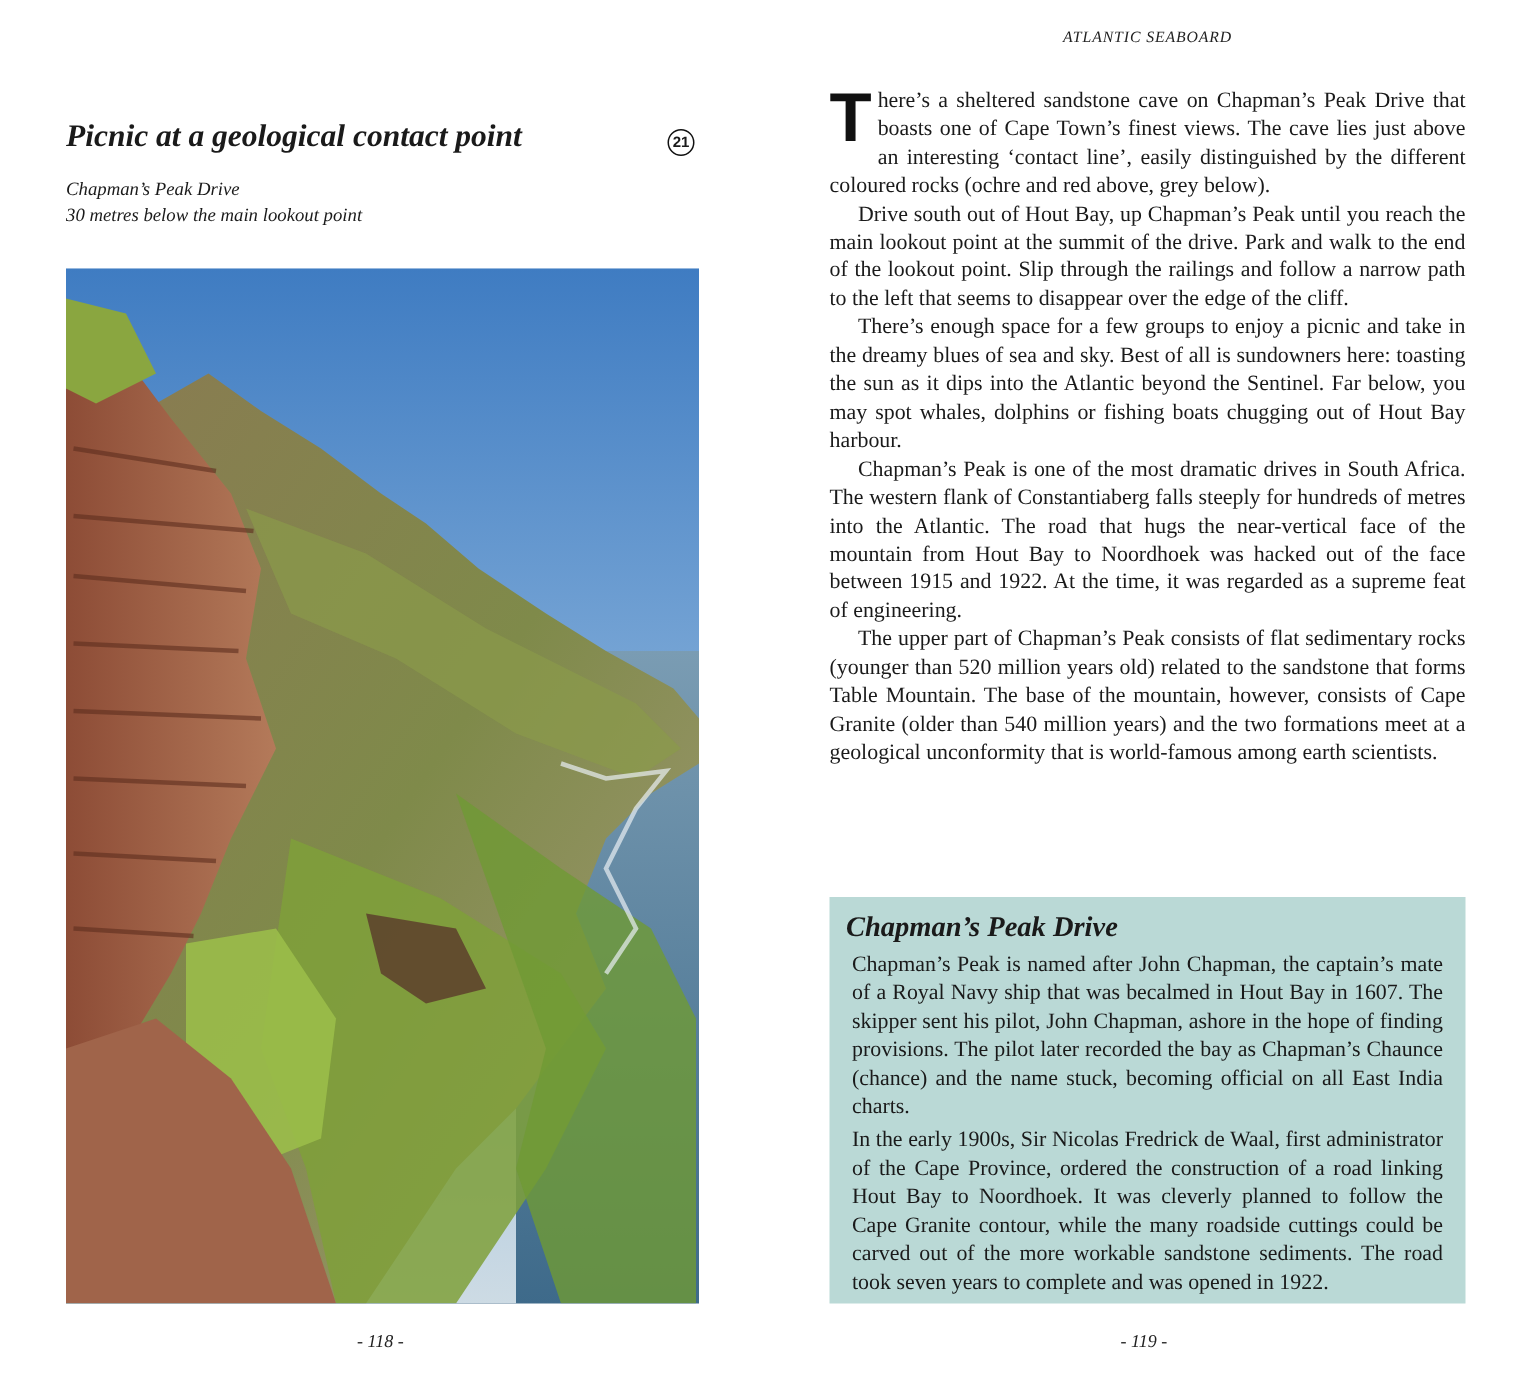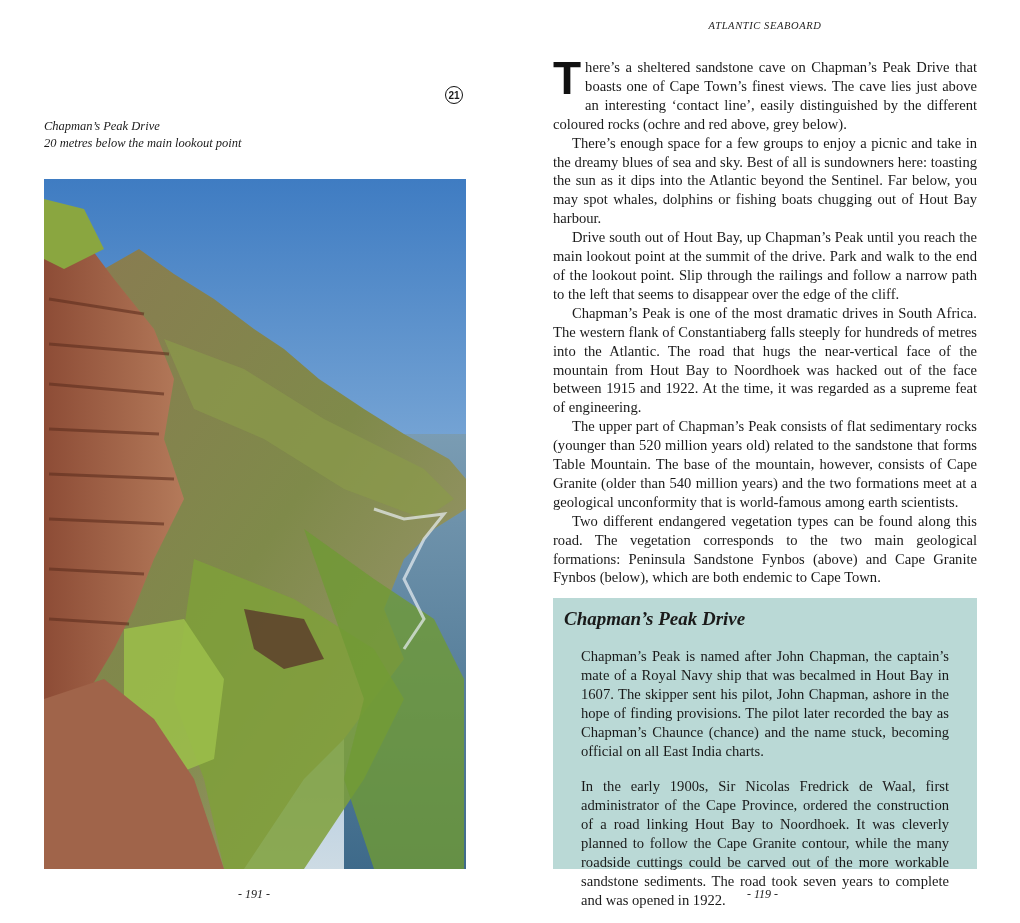--- a/index.html
+++ b/index.html
@@ -71,30 +71,31 @@
     background: #bad9d6; box-sizing: border-box; padding: 10px 11px 0 11px;
   }
   .box-title {
     font-family: "Liberation Serif", serif; font-style: italic; font-size: 19px;
     line-height: 22px; margin: 0; color: #1a1a1a;
   }
   .box-text {
     font-family: "Liberation Serif", serif; font-size: 14.6px; line-height: 18.9px;
     text-align: justify; color: #1a1a1a;
   }
-  .box-text p { margin: 17px; }
+  .box-text p { margin: 4px; }
 </style>
 </head>
 <body>
 
 <div class="page page-left">
   <div class="entry-number">21</div>
+  <h2 class="subtitle">Picnic at a geological contact point</h2>
   <div class="location">
     <div>Chapman’s Peak Drive</div>
-    <div>20 metres below the main lookout point</div>
+    <div>30 metres below the main lookout point</div>
   </div>
 
   <div class="photo">
     <svg width="422" height="690" viewBox="0 0 422 690">
       <defs>
         <linearGradient id="sky" x1="0" y1="0" x2="0" y2="1">
           <stop offset="0" stop-color="#3f7cc2"></stop>
           <stop offset="0.5" stop-color="#86b0da"></stop>
           <stop offset="1" stop-color="#cddbe4"></stop>
         </linearGradient>
@@ -135,33 +136,32 @@
       </g>
       <path d="M0 20 L40 30 L60 70 L20 90 L0 80 Z" fill="#8aa640"></path>
 
       <path d="M0 520 L60 500 L110 540 L150 600 L180 690 L0 690 Z" fill="#a0644a"></path>
       <path d="M200 430 L260 440 L280 480 L240 490 L210 470 Z" fill="#5a3a2a" opacity="0.8"></path>
 
       <path d="M330 330 L360 340 L400 335 L380 360 L360 400 L380 440 L360 470" stroke="#e8eef2" stroke-width="3" fill="none" opacity="0.7"></path>
     </svg>
   </div>
 
-  <div class="folio folio-left">- 191 -</div>
+  <div class="folio folio-left">- 118 -</div>
 </div>
 
 <div class="page page-right">
   <div class="running-head">ATLANTIC SEABOARD</div>
 
   <div class="body-text">
     <p class="first"><span class="dropcap">T</span><span>here’s a sheltered sandstone cave on Chapman’s Peak Drive that boasts one of Cape Town’s finest views. The cave lies just above an interesting ‘contact line’, easily distinguished by the different coloured rocks (ochre and red above, grey below).</span></p>
+    <p>Drive south out of Hout Bay, up Chapman’s Peak until you reach the main lookout point at the summit of the drive. Park and walk to the end of the lookout point. Slip through the railings and follow a narrow path to the left that seems to disappear over the edge of the cliff.</p>
     <p>There’s enough space for a few groups to enjoy a picnic and take in the dreamy blues of sea and sky. Best of all is sundowners here: toasting the sun as it dips into the Atlantic beyond the Sentinel. Far below, you may spot whales, dolphins or fishing boats chugging out of Hout Bay harbour.</p>
-    <p>Drive south out of Hout Bay, up Chapman’s Peak until you reach the main lookout point at the summit of the drive. Park and walk to the end of the lookout point. Slip through the railings and follow a narrow path to the left that seems to disappear over the edge of the cliff.</p>
     <p>Chapman’s Peak is one of the most dramatic drives in South Africa. The western flank of Constantiaberg falls steeply for hundreds of metres into the Atlantic. The road that hugs the near-vertical face of the mountain from Hout Bay to Noordhoek was hacked out of the face between 1915 and 1922. At the time, it was regarded as a supreme feat of engineering.</p>
     <p>The upper part of Chapman’s Peak consists of flat sedimentary rocks (younger than 520 million years old) related to the sandstone that forms Table Mountain. The base of the mountain, however, consists of Cape Granite (older than 540 million years) and the two formations meet at a geological unconformity that is world-famous among earth scientists.</p>
-    <p>Two different endangered vegetation types can be found along this road. The vegetation corresponds to the two main geological formations: Peninsula Sandstone Fynbos (above) and Cape Granite Fynbos (below), which are both endemic to Cape Town.</p>
   </div>
 
   <div class="sidebar-box">
     <h3 class="box-title">Chapman’s Peak Drive</h3>
     <div class="box-text">
       <p>Chapman’s Peak is named after John Chapman, the captain’s mate of a Royal Navy ship that was becalmed in Hout Bay in 1607. The skipper sent his pilot, John Chapman, ashore in the hope of finding provisions. The pilot later recorded the bay as Chapman’s Chaunce (chance) and the name stuck, becoming official on all East India charts.</p>
       <p>In the early 1900s, Sir Nicolas Fredrick de Waal, first administrator of the Cape Province, ordered the construction of a road linking Hout Bay to Noordhoek. It was cleverly planned to follow the Cape Granite contour, while the many roadside cuttings could be carved out of the more workable sandstone sediments. The road took seven years to complete and was opened in 1922.</p>
     </div>
   </div>
 

